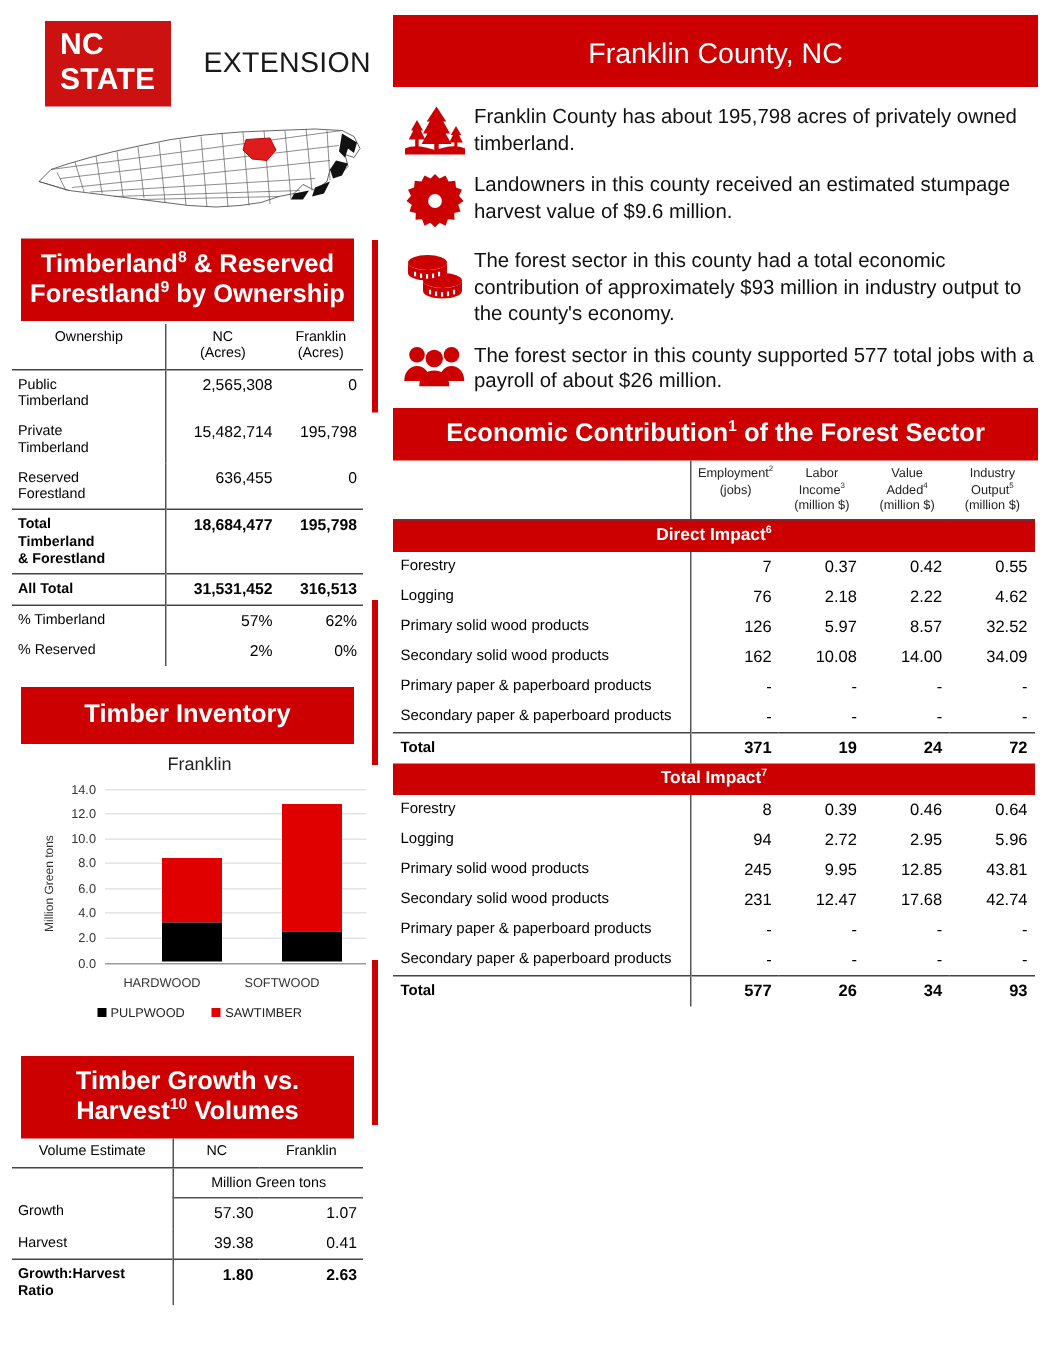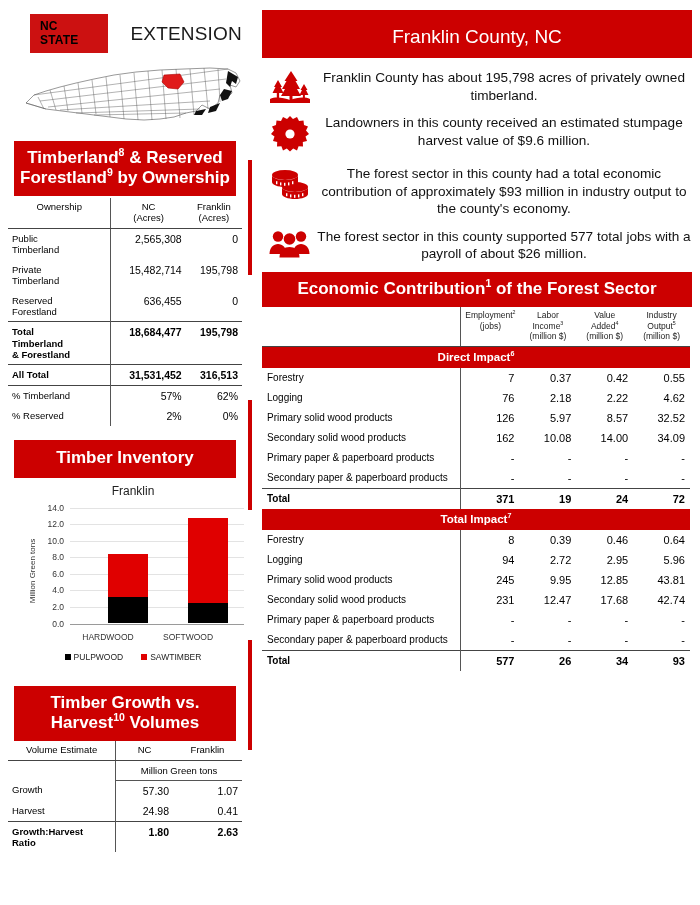--- a/index.html
+++ b/index.html
@@ -24,22 +24,22 @@
 
   
   .left-col {
     position: absolute; left: 0; top: 0; width: 250px; height: 905px;
     padding: 0 8px;
   }
 
   
   .logo-row { display: flex; align-items: center; margin: 14px 0 2px 22px; }
   .logo-mark {
-    background: #CC1111; color: #000000; font-weight: bold;
-    font-size: 12px; letter-spacing: .2px;
+    background: #CC1111; color: #ffffff; font-weight: bold;
+    font-size: 20px; letter-spacing: .2px;
     padding: 5px 10px 6px 10px;
   }
   .logo-word {
     font-size: 19px; color: #1a1a1a; letter-spacing: .2px;
     margin-left: 22px; font-weight: 400;
   }
 
   
   .map-wrap { width: 236px; height: 72px; margin: 4px 0 6px 6px; }
   .map-wrap svg { display: block; width: 100%; height: 100%; }
@@ -91,21 +91,21 @@
   .right-col { position: absolute; left: 252px; top: 0; width: 448px; height: 905px; }
 
   .title-banner {
     margin: 10px 8px 0 10px; padding: 8px 6px 10px;
   }
   .title-banner .t1 { font-size: 25px; letter-spacing: -.2px; }
   .title-banner .t2 { font-size: 19px; font-weight: 400; margin-top: 8px; }
 
   
   .bullets { margin: 10px 8px 0 12px; }
-  .bullet { display: flex; align-items: flex-start; margin-bottom: 9px; text-align: center; }
+  .bullet { display: flex; align-items: flex-start; margin-bottom: 9px; }
   .bullet .ic { width: 52px; min-width: 52px; display: flex; justify-content: center;
                 align-items: flex-start; padding-top: 2px; }
   .bullet .ic svg { display: block; }
   .bullet .tx { font-size: 13.6px; line-height: 1.28; color: #111; padding-top: 1px; }
 
   
   .econ-banner { margin: 10px 8px 0 10px; padding: 7px 6px 8px; font-size: 17px; }
   table.econ { width: 428px; margin: 0 8px 0 10px; border-collapse: collapse; font-size: 9.5px; }
   table.econ td { padding: 4px 5px; vertical-align: top; }
   .econ .colhdr td { text-align: center; font-size: 8.5px; line-height: 1.2; color: #222;
@@ -300,21 +300,21 @@
         <td style="border-bottom:none;"></td>
         <td class="vline" colspan="2">Million Green tons</td>
       </tr>
       <tr>
         <td class="lab">Growth</td>
         <td class="num vline">57.30</td>
         <td class="num">1.07</td>
       </tr>
       <tr>
         <td class="lab">Harvest</td>
-        <td class="num vline">24.98</td>
+        <td class="num vline">39.38</td>
         <td class="num">0.41</td>
       </tr>
       <tr class="rule-top bold">
         <td class="lab">
           <span>Growth:Harvest</span><br>
           <span>Ratio</span>
         </td>
         <td class="num vline">1.80</td>
         <td class="num">2.63</td>
       </tr>

